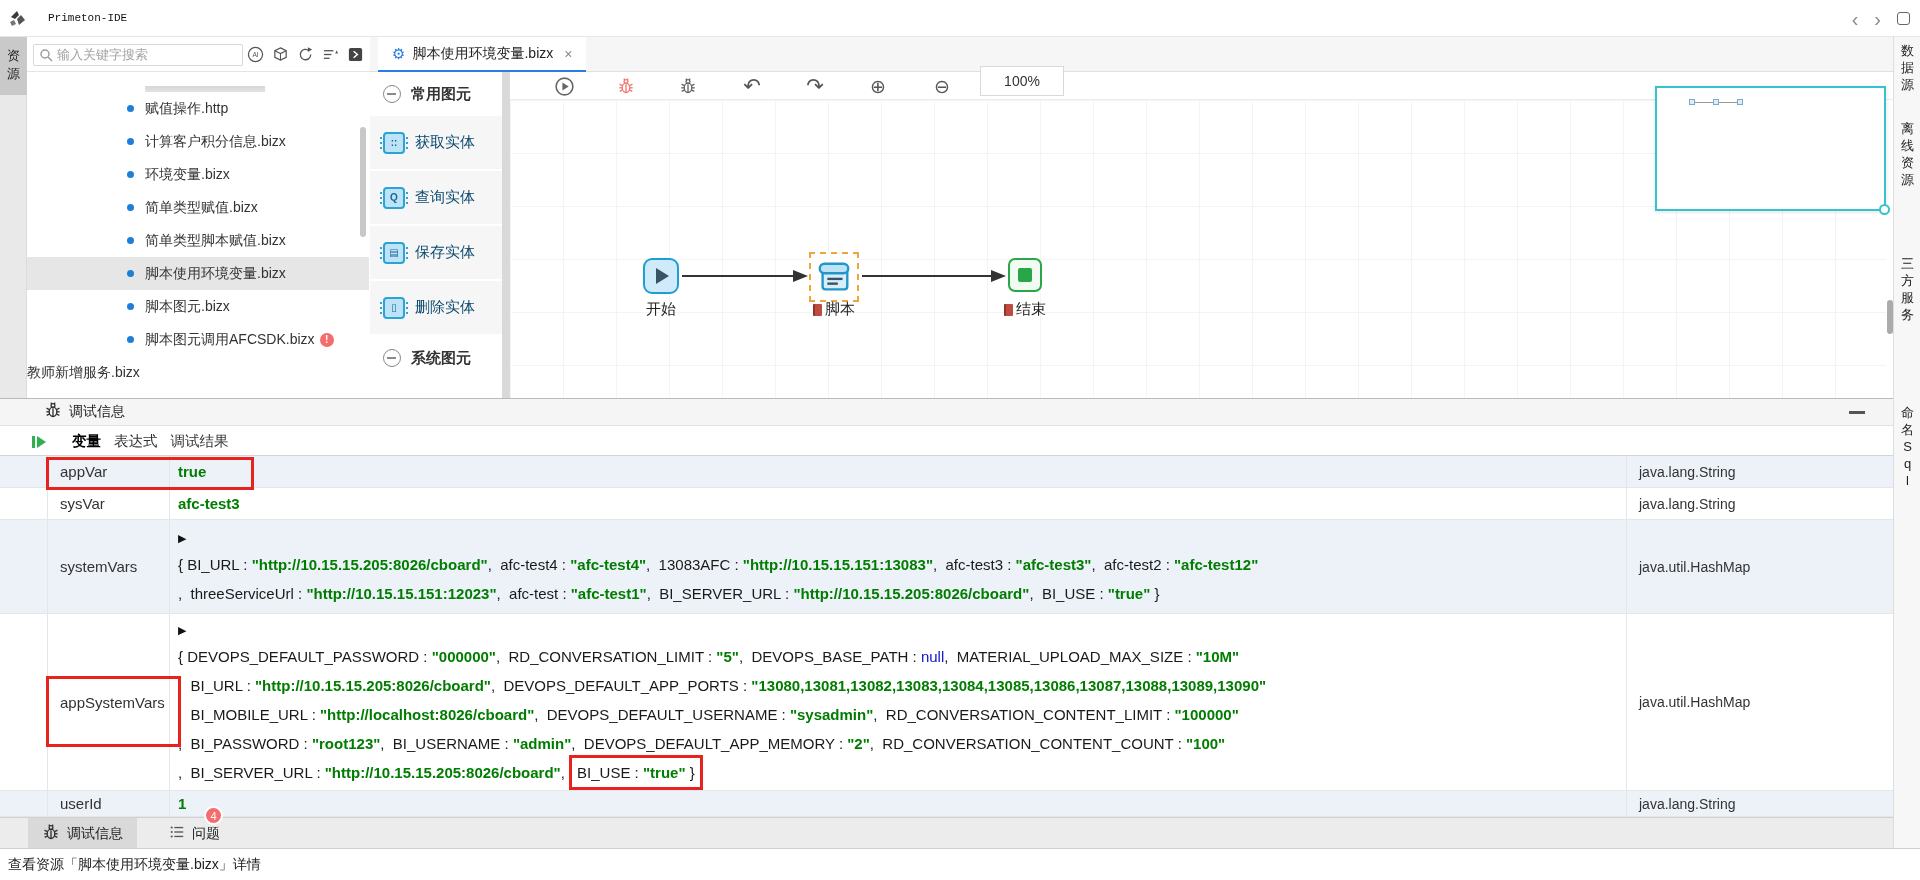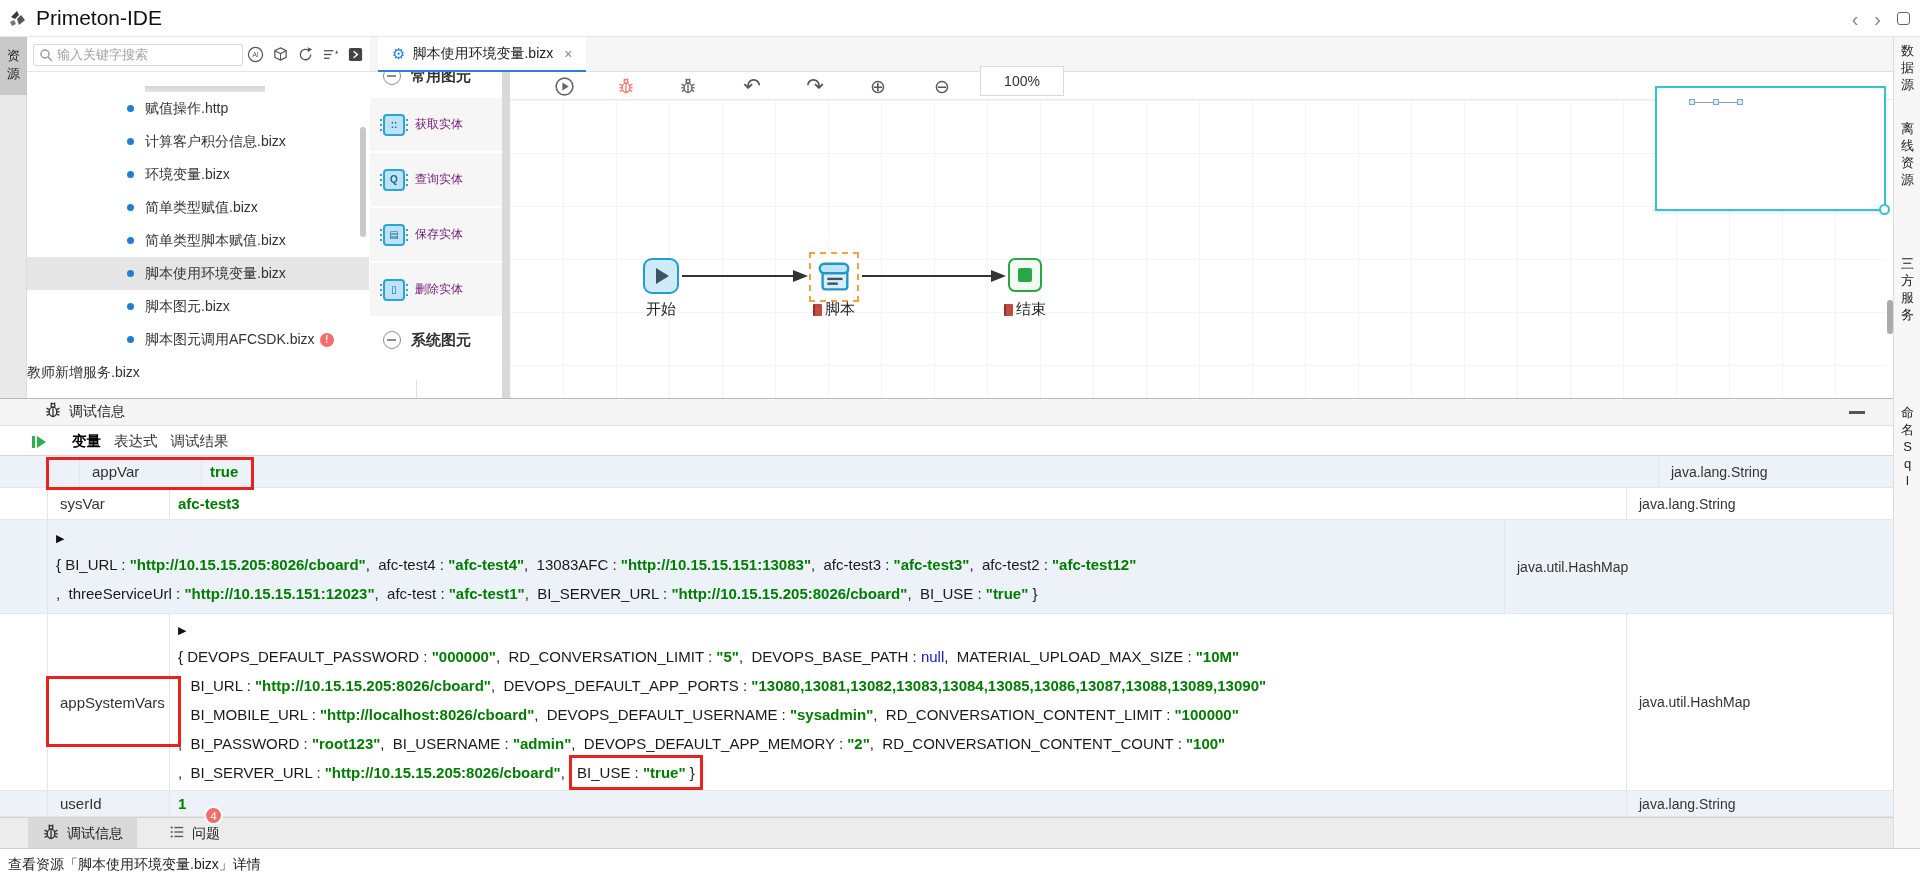--- a/index.html
+++ b/index.html
@@ -4,21 +4,21 @@
 <style>
   * { margin:0; padding:0; box-sizing:border-box; }
   html,body { width:1920px; height:880px; overflow:hidden; background:#fff;
     font-family:"Liberation Sans","DejaVu Sans",sans-serif; }
   #root { position:relative; width:1920px; height:880px; background:#fff; }
 
   
   .titlebar { position:absolute; left:0; top:0; width:1920px; height:37px; background:#fff;
     border-bottom:1px solid #e6e6e6; display:flex; align-items:center; }
   .logo { margin-left:8px; width:20px; height:20px; }
-  .app-title { margin-left:8px; font-size:21px; color:#111; }
+  .app-title { margin-left:20px; font-size:11px; color:#111;font-family:Liberation Mono, monospace; }
   .win-controls { position:absolute; right:10px; top:0; height:37px; display:flex; align-items:center; gap:16px; color:#555; }
   .chev { font-size:20px; line-height:20px; color:#888; cursor:default; }
   .winbox { width:13px; height:13px; border:1.6px solid #666; border-radius:3px; }
 
   
   .left-rail { position:absolute; left:0; top:37px; width:27px; height:361px; background:#e9e9e9; border-right:1px solid #dcdcdc; }
   .left-rail .active-block { position:absolute; left:0; top:0; width:27px; height:58px; background:#c9c9c9; }
   .rail-char { width:27px; text-align:center; font-size:13px; color:#222; line-height:18px; }
 
   
@@ -32,33 +32,33 @@
   .tree-clip { height:20px; overflow:hidden; position:relative; }
   .tree-clip .smudge { position:absolute; left:118px; top:14px; width:120px; height:10px; background:linear-gradient(#bbb,#ddd); opacity:.6; }
   .tree-item { height:33px; display:flex; align-items:center; font-size:14px; color:#333; cursor:default; }
   .tree-item.selected { background:#e6e6e6; }
   .bullet { width:7px; height:7px; border-radius:50%; background:#1e7fd6; margin-left:100px; margin-right:11px; flex:none; }
   .tree-badge { width:14px; height:14px; border-radius:50%; background:#f56c6c; color:#fff; font-size:10px; font-weight:bold;
     display:flex; align-items:center; justify-content:center; margin-left:5px; }
   .tree-scrollbar { position:absolute; left:333px; top:90px; width:6px; height:110px; background:#c8c8c8; border-radius:3px; }
 
   
-  .palette { position:absolute; left:370px; top:54px; width:132px; height:326px; background:#fff; }
+  .palette { position:absolute; left:370px; top:72px; width:132px; height:326px; background:#fff; }
   .pal-strip { position:absolute; left:502px; top:72px; width:8px; height:326px; background:#d9d9d9; }
   .pal-header { height:44px; display:flex; align-items:center; background:#fff; }
   .pal-minus { width:18px; height:18px; border:1.4px solid #8a8a8a; border-radius:50%; margin-left:13px; position:relative; }
   .pal-minus::after { content:""; position:absolute; left:3px; top:7px; width:9px; height:1.6px; background:#8a8a8a; }
   .pal-header span { margin-left:10px; font-size:15px; font-weight:bold; color:#333; }
   .pal-item { height:53px; margin-bottom:2px; background:#f6f6f6; display:flex; align-items:center; }
   .chip { width:22px; height:22px; margin-left:13px; border:2px solid #2ba3d4; border-radius:4px; background:#bfe3f6;
     display:flex; align-items:center; justify-content:center; color:#15689c; font-size:10px; font-weight:bold; position:relative; }
   .chip::before, .chip::after { content:""; position:absolute; top:3px; bottom:3px; width:2px;
     background:repeating-linear-gradient(#2ba3d4 0 2px, transparent 2px 5px); }
   .chip::before { left:-5px; } .chip::after { right:-5px; }
-  .pal-item span { margin-left:10px; font-size:12px; color:#701a75; }
+  .pal-item span { margin-left:10px; font-size:15px; color:#0c4a6e; }
 
   
   .tabstrip { position:absolute; left:370px; top:37px; width:1523px; height:35px; background:#f6f6f6; border-bottom:1px solid #e0e0e0; }
   .tab { position:absolute; left:8px; top:0; height:35px; padding:0 14px; background:#fff; display:flex; align-items:center; gap:7px;
     border-bottom:2px solid #2a7de1; }
   .tab .gear { color:#2a7de1; font-size:15px; }
   .tab .tlabel { font-size:14px; color:#222; }
   .tab .tclose { font-size:14px; color:#888; margin-left:4px; }
 
   
@@ -462,38 +462,39 @@
       <div style="width:15px;height:17px;background:#f56c6c;border-radius:3px;margin:1px 0 0 1px"></div>
     </div>
     <div class="gicon" style="top:127px">
       <svg viewBox="0 0 20 20" width="20" height="20">
           <path d="M16.5 10 a6.5 6.5 0 1 1 -2.2 -4.9" fill="none" stroke="#5aa0dc" stroke-width="1.8"></path>
           <polygon points="13,1.5 18.5,4.5 13,7.5" fill="#5aa0dc"></polygon>
         </svg>
     </div>
 
     <div class="dbg-table" id="dbgTable">
-        <div class="drow stripe" style="height: 32px; padding-left: 32px;">
+        <div class="drow stripe" style="height: 32px;">
           <div class="gcell"></div>
           <div class="ncell">appVar</div>
           <div class="vcell">
             <div class="vsimple"><span class="seg-g">true</span></div>
           </div>
           <div class="tcell">java.lang.String</div>
         </div>
         <div class="drow" style="height: 32px;">
           <div class="gcell"></div>
           <div class="ncell">sysVar</div>
           <div class="vcell">
             <div class="vsimple"><span class="seg-g">afc-test3</span></div>
           </div>
           <div class="tcell">java.lang.String</div>
         </div>
         <div class="drow stripe tall" style="height: 94px;">
           <div class="gcell"></div>
+          <div class="ncell">systemVars</div>
           <div class="vcell">
             <div class="vline arrowline">▶</div>
             <div class="vline"><span>{ BI_URL : </span><span class="seg-g">"http://10.15.15.205:8026/cboard"</span><span>,  afc-test4 : </span><span class="seg-g">"afc-test4"</span><span>,  13083AFC : </span><span class="seg-g">"http://10.15.15.151:13083"</span><span>,  afc-test3 : </span><span class="seg-g">"afc-test3"</span><span>,  afc-test2 : </span><span class="seg-g">"afc-test12"</span></div>
             <div class="vline"><span>,  threeServiceUrl : </span><span class="seg-g">"http://10.15.15.151:12023"</span><span>,  afc-test : </span><span class="seg-g">"afc-test1"</span><span>,  BI_SERVER_URL : </span><span class="seg-g">"http://10.15.15.205:8026/cboard"</span><span>,  BI_USE : </span><span class="seg-g">"true"</span><span> }</span></div>
           </div>
           <div class="tcell">java.util.HashMap</div>
         </div>
         <div class="drow tall" style="height: 177px;">
           <div class="gcell"></div>
           <div class="ncell">appSystemVars</div>

